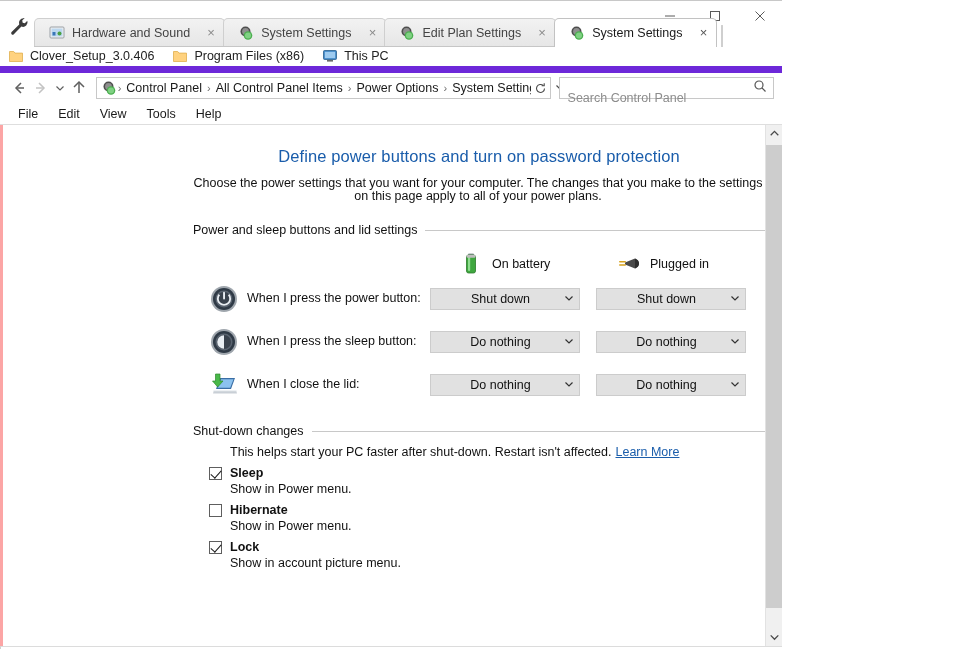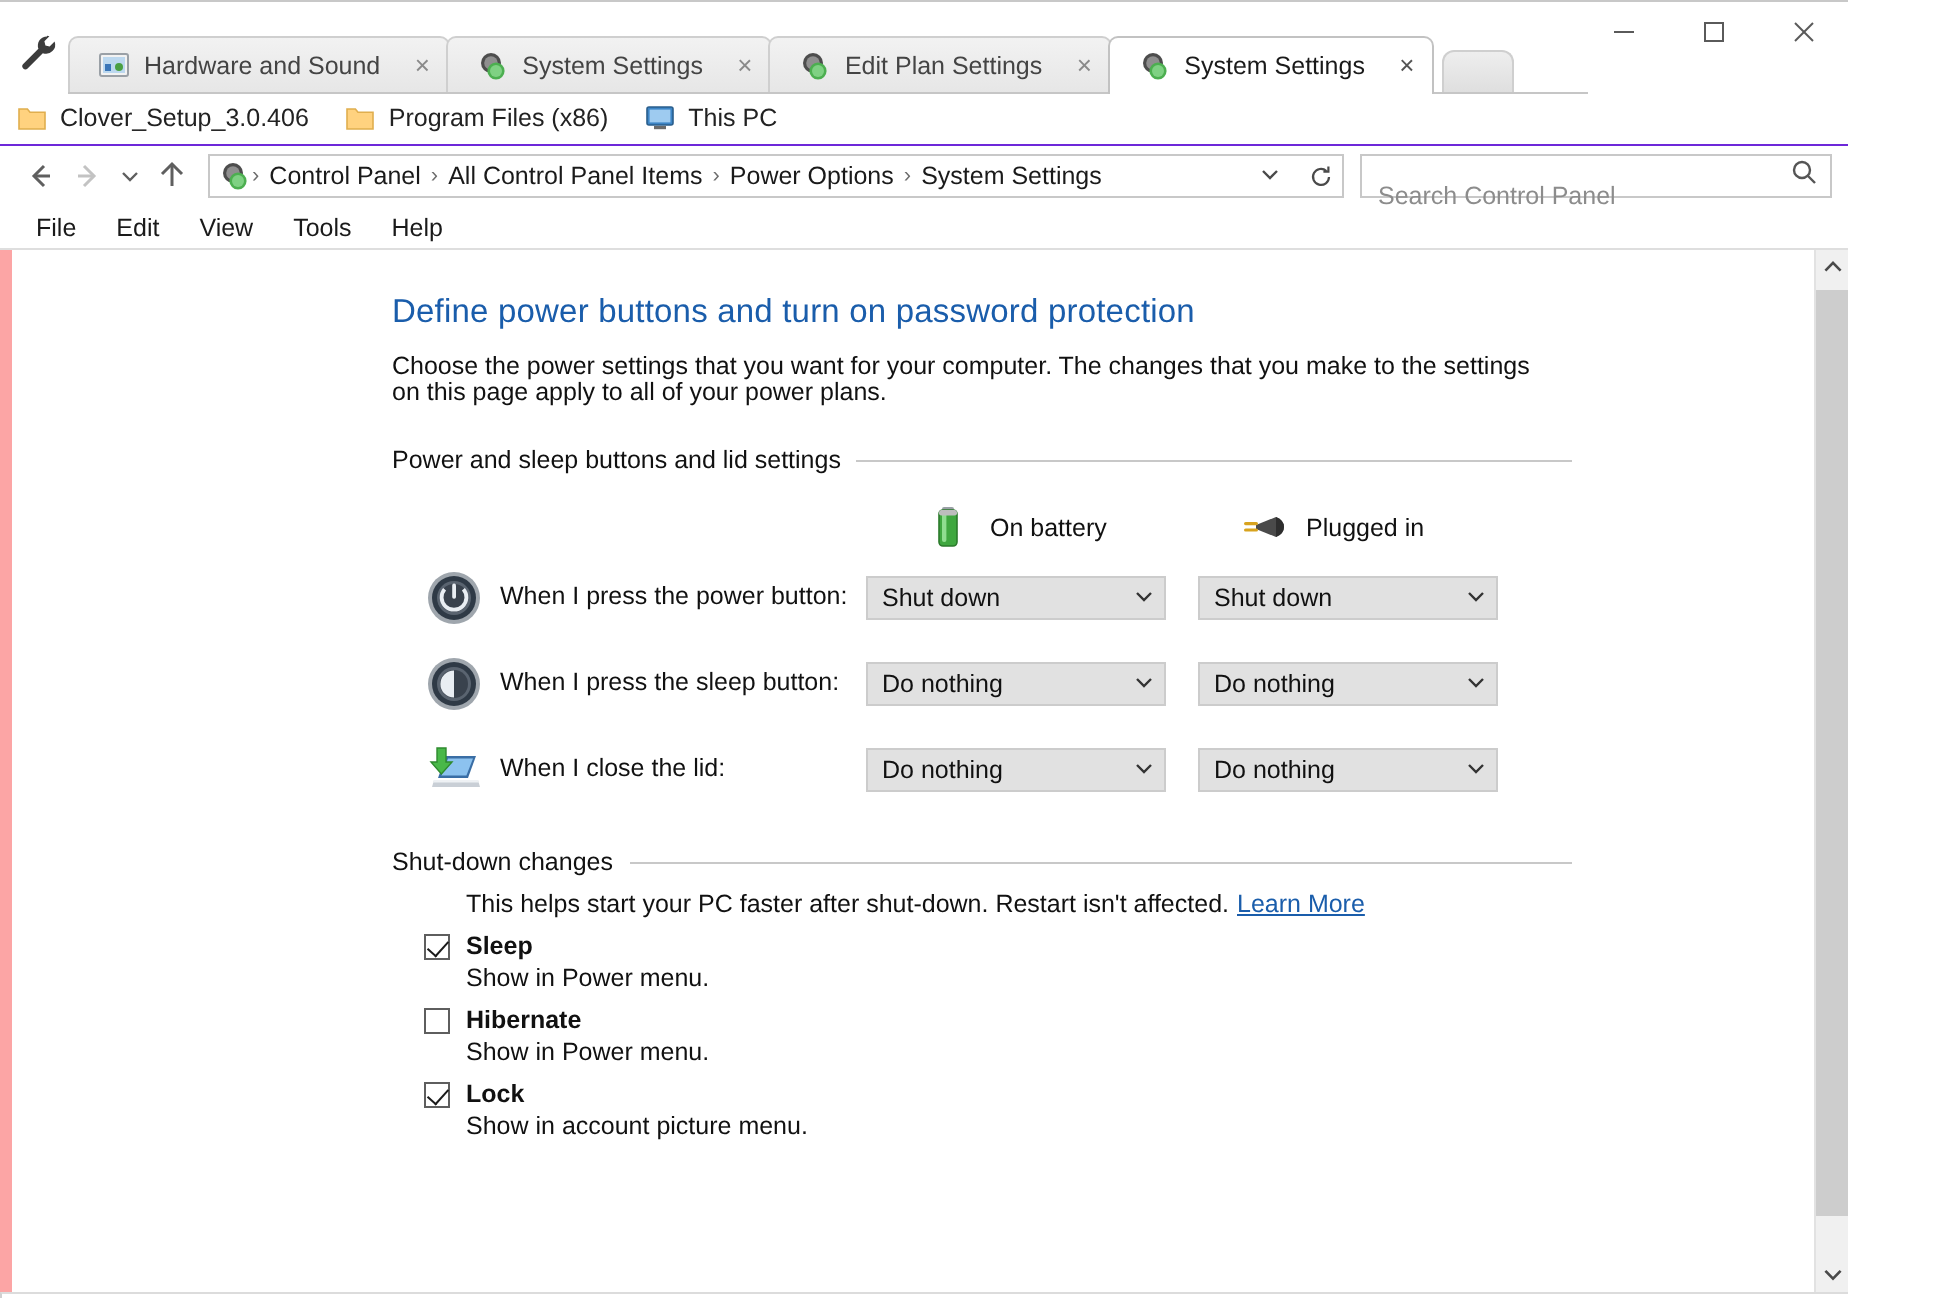--- a/index.html
+++ b/index.html
@@ -6,21 +6,21 @@
   html, body {
     width: 977px; height: 649px;
     font-family: "Liberation Sans", sans-serif;
     background: #ffffff;
     overflow: hidden;
   }
 
   
   #window {
     position: relative;
-    width: 924px; height: 649px;
+    width: 782px; height: 649px;
     background: #b91c1c;
     overflow: hidden;
   }
 
   
   #titlebar {
     position: relative;
     height: 46px;
     background: #ffffff;
     border-top: 1px solid #c8c8c8;
@@ -95,21 +95,21 @@
     display: flex; align-items: center; justify-content: center;
     color: #5a5a5a;
   }
 
   
   #favbar {
     height: 27px;
     display: flex; align-items: center;
     padding-left: 8px;
     background: #ffffff;
-    border-bottom: 1px solid #6d28d9;
+    border-bottom: 7px solid #6d28d9;
   }
   .fav-item {
     display: flex; align-items: center;
     font-size: 12.5px; color: #222;
     margin-right: 18px;
     white-space: nowrap;
   }
   .fav-icon { width: 16px; height: 16px; margin-right: 6px; flex: 0 0 16px; }
 
   
@@ -178,21 +178,22 @@
     font-size: 12.5px; color: #1a1a1a;
     padding: 0 10px;
     white-space: nowrap;
   }
 
   
   #contentwrap {
     position: relative;
     height: 521px;
     background: #ffffff;
-    border-left: 6px solid #fca5a5;
+    border-left: 3px solid #fca5a5;
+    text-align: center;
   }
   #content {
     position: absolute; left: 0; top: 0; right: 17px; bottom: 0;
     overflow: hidden;
     background: #ffffff;
   }
   #pagebody { position: relative; padding: 22px 0 0 0; }
 
   #page-title {
     margin-left: 190px;

